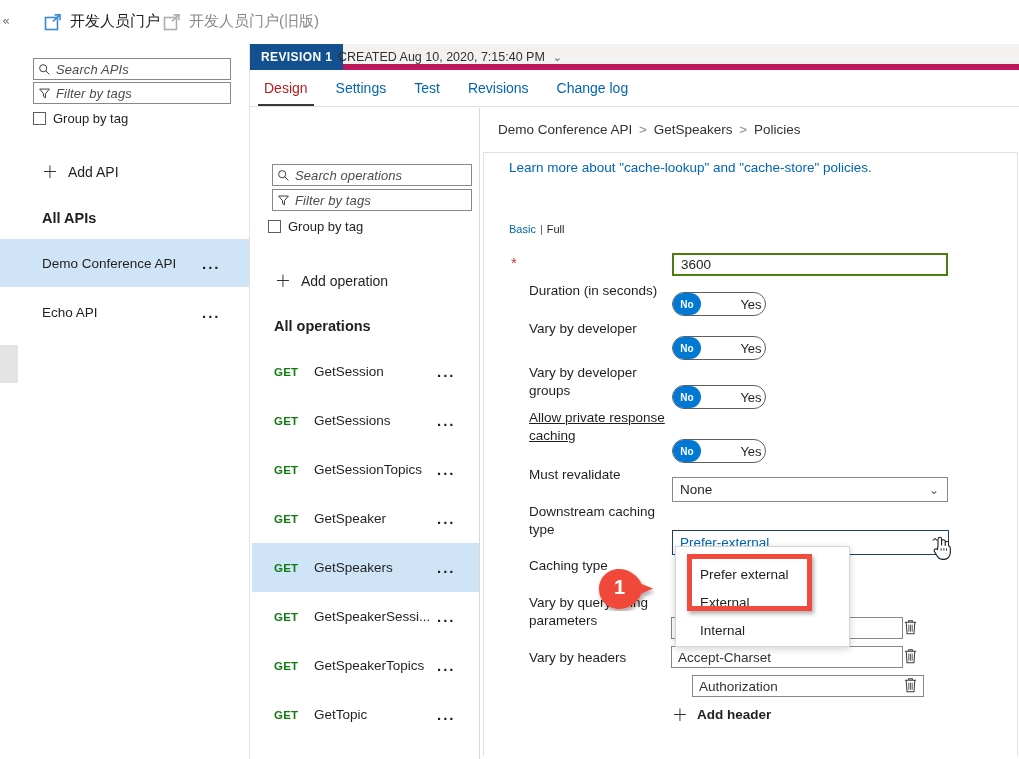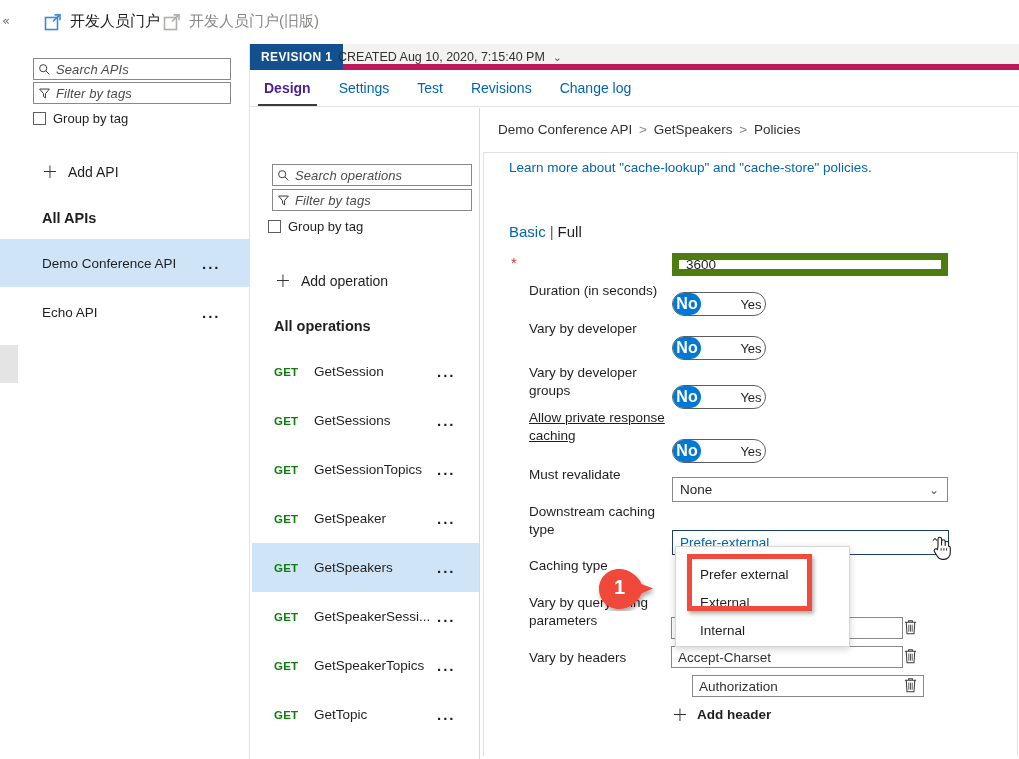--- a/index.html
+++ b/index.html
@@ -97,21 +97,21 @@
   .rev-caret { color: #605e5c; font-size: 11px; font-family:"DejaVu Sans",sans-serif;}
 
   .tabs {
     position: absolute; left: 0; top: 26px; width: 769px; height: 37px;
     border-bottom: 1px solid #e1e1e1; display: flex; align-items: flex-end;
   }
   .tab {
     position: relative; height: 37px; display: flex; align-items: center;
     padding: 0 14px; font-size: 14px; color: #0065b3; white-space: nowrap;
   }
-  .tab.active { color: #4c1d95; font-weight: bold; }
+  .tab.active { color: #b91c1c; }
   .tab.active::after {
     content: ""; position: absolute; left: 8px; right: 8px; bottom: 0;
     height: 2px; background: #3b3a39;
   }
 
   
   .ops-pane {
     position: absolute; left: 2px; top: 64px; width: 228px; height: 651px;
     border-right: 1px solid #d8d8d8; background: #fff;
   }
@@ -141,36 +141,36 @@
   .panel {
     position: absolute; left: 2px; top: 44px; width: 535px; height: 604px;
     border: 1px solid #e1e1e1; border-bottom: none; background: #fff;
     overflow: hidden;
   }
   .learn-link {
     position: absolute; left: 25px; top: 7px; font-size: 13.5px; color: #0065b3;
     white-space: nowrap;
   }
   .basicfull {
-    position: absolute; left: 25px; top: 70px; font-size: 15px; white-space: nowrap;
+    position: absolute; left: 25px; top: 70px; font-size: 11px; white-space: nowrap;
   }
   .basicfull a { color: #0065b3; text-decoration: none; }
   .basicfull .bar { color: #605e5c; padding: 0 4px; }
   .basicfull .full { color: #201f1e; }
 
   .form-label {
     position: absolute; font-size: 13.5px; color: #201f1e; line-height: 18px;
     width: 145px;
     margin-top: 25px;
   }
   .req-star {
     position: absolute; left: 27px; color: #d13438; font-size: 15px; line-height: 1;
   }
   .txt-input {
-    position: absolute; height: 23px; border: 7px solid #4d7c0f; background: #fff;
+    position: absolute; height: 23px; border: 2px solid #4d7c0f; background: #fff;
     display: flex; align-items: center; padding-left: 7px; font-size: 13.5px;
     color: #201f1e;
   }
   .sel-input {
     position: absolute; height: 25px; border: 1px solid #8a8886; background: #fff;
     display: flex; align-items: center; padding-left: 7px; font-size: 13.5px;
     color: #201f1e;
   }
   .sel-input .chev {
     position: absolute; right: 8px; top: 5px; color: #605e5c;
@@ -181,21 +181,21 @@
   }
   .sel-open .chev { color: #3b3a39; }
 
   
   .toggle {
     position: absolute; width: 94px; height: 24px; border: 1px solid #605e5c;
     border-radius: 12px; background: #fff; display: flex; align-items: center;
   }
   .toggle .on {
     width: 28px; height: 22px; margin-left: 0; border-radius: 11px; background: #0078d4;
-    color: #fff; font-size: 16px; font-weight: bold;
+    color: #fff; font-size: 10px; font-weight: bold;
     display: flex; align-items: center; justify-content: center;
   }
   .toggle .off {
     flex: 1; text-align: center; font-size: 13px; color: #201f1e; margin-left: 36px;
   }
 
   
   .hdr-input {
     position: absolute; left: 670px; height: 22px; width: 232px;
     border: 1px solid #8a8886; background: #fff; display: flex; align-items: center;

